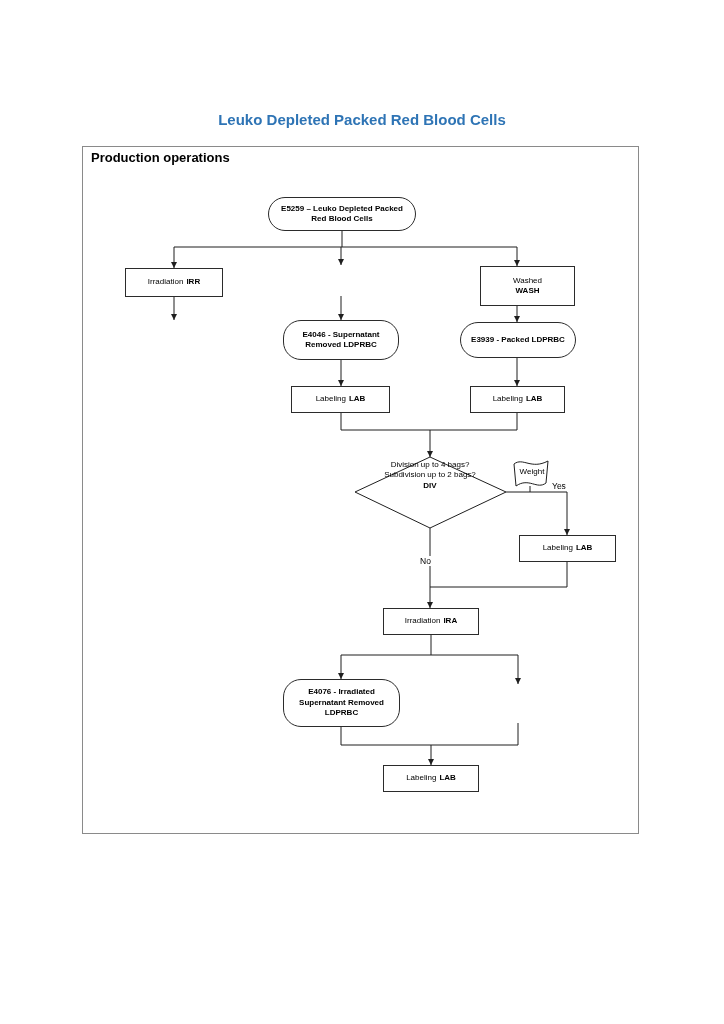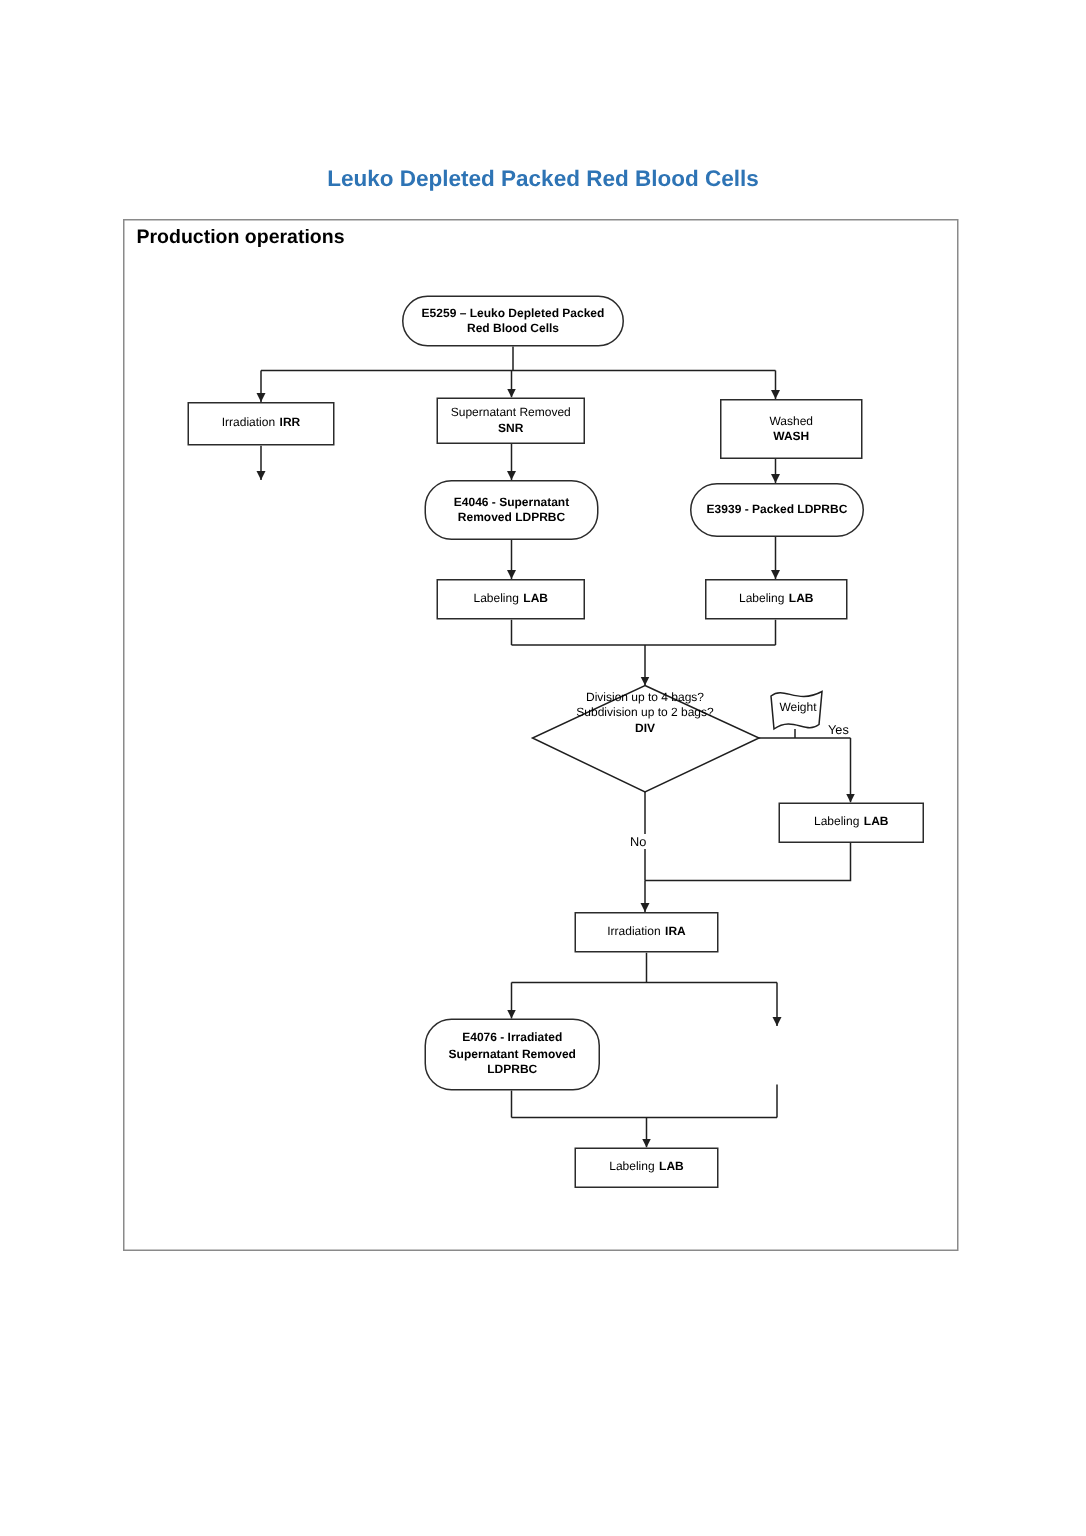--- a/index.html
+++ b/index.html
@@ -104,24 +104,20 @@
   <div class="node stadium" style="left:268px; top:197px; width:148px; height:34px;">
     <div>E5259 – Leuko Depleted Packed Red Blood Cells</div>
   </div>
 
   <div class="node rect inline-lbl" style="left:125px; top:268px; width:98px; height:29px;">
     <div>
       <span>Irradiation</span><span class="b">IRR</span>
     </div>
   </div>
 
-  <div class="node rect" style="left:291px; top:265px; width:99px; height:31px;">
-    <div>Supernatant Removed</div>
-    <div class="b">SNR</div>
-  </div>
 
   <div class="node rect" style="left:470px; top:266px; width:95px; height:40px;margin-left:10px;">
     <div>Washed</div>
     <div class="b">WASH</div>
   </div>
 
 
   <div class="node stadium" style="left:283px; top:320px; width:116px; height:40px;">
     <div>E4046 - Supernatant Removed LDPRBC</div>
   </div>

